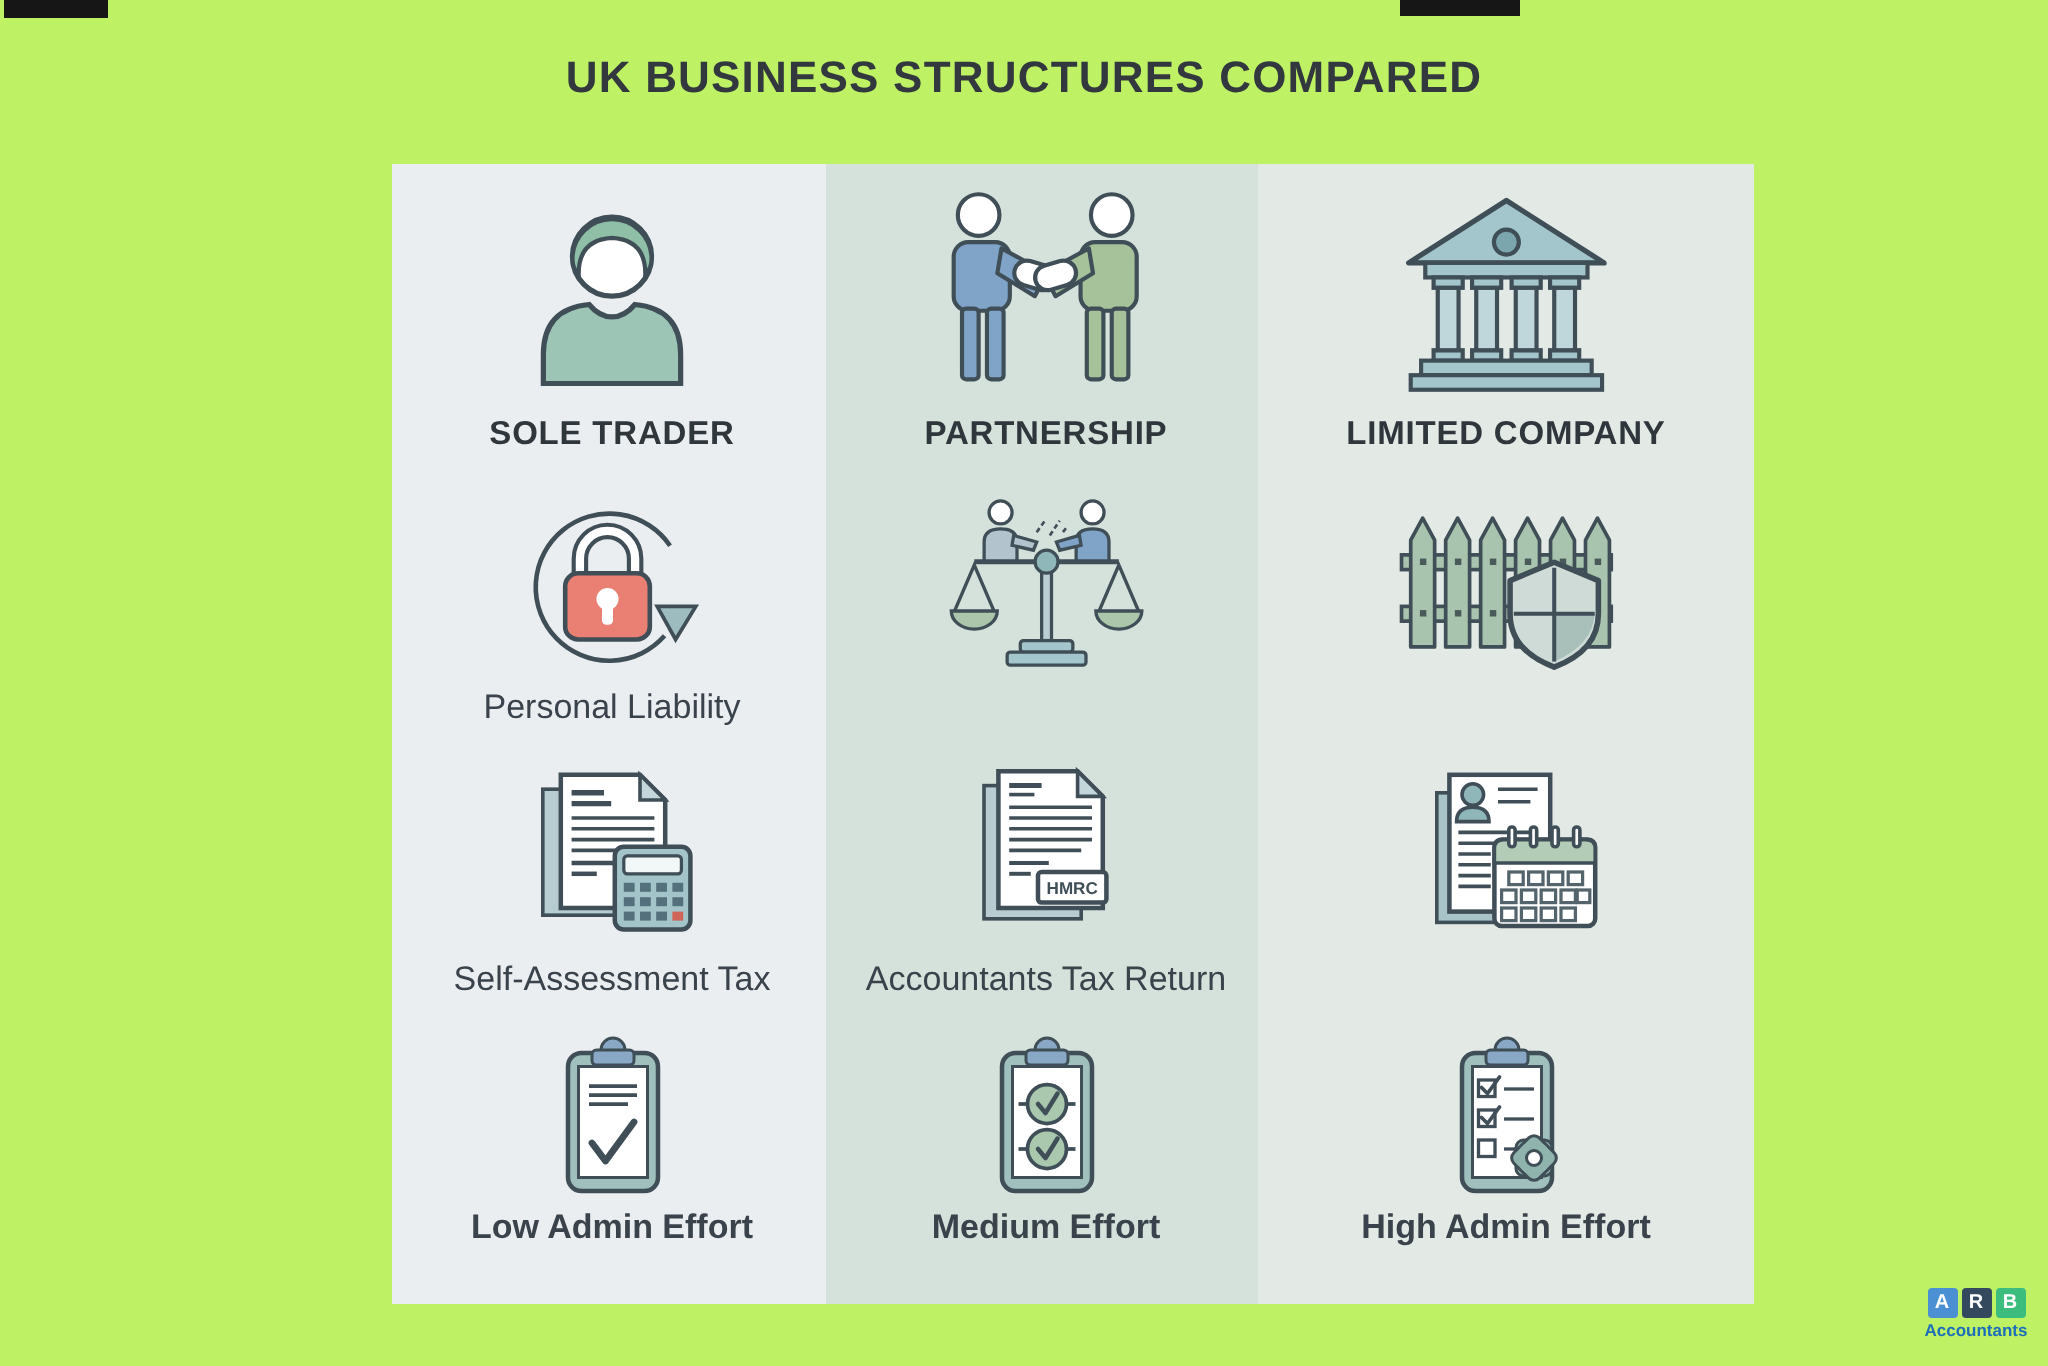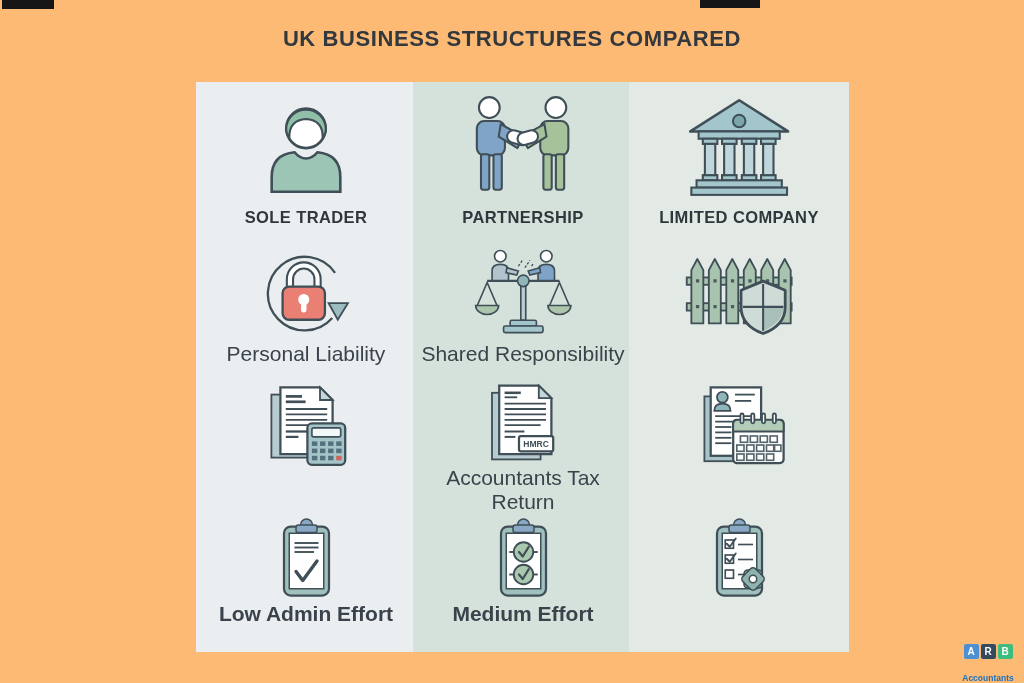--- a/index.html
+++ b/index.html
@@ -1,41 +1,41 @@
 <!DOCTYPE html>
 <html><head>
 <meta charset="utf-8">
 <style>
   html,body{margin:0;padding:0;background:#fff;}
-  .canvas{position:relative;width:1024px;height:683px;background:#fdba74;overflow:hidden;
+  .canvas{position:relative;width:1024px;height:683px;background:#bef264;overflow:hidden;
           font-family:"Liberation Sans",sans-serif;-webkit-font-smoothing:antialiased;}
   .artifact-bar{position:absolute;background:#161616;}
   .bar-left{left:2px;top:0;width:52px;height:9px;}
   .bar-right{left:700px;top:0;width:60px;height:8px;}
   .title{position:absolute;top:26px;left:0;width:100%;text-align:center;
          font-size:22px;font-weight:700;letter-spacing:.6px;color:#32383e;}
   .col{position:absolute;top:82px;width:220px;height:570px;}
-  .col-1{left:196px;} .col-2{left:413px;} .col-3{left:629px;}
+  .col-1{left:196px;} .col-2{left:413px;} .col-3{left:629px;padding-left:28px;}
   .slot{position:absolute;left:0;width:100%;display:flex;justify-content:center;align-items:center;}
   .s-hicon{top:12px;height:104px;}
   .s-hlabel{top:124px;height:22px;}
   .s-i2{top:166px;height:92px;}
   .s-l2{top:262px;height:20px;}
   .s-i3{top:300px;height:90px;}
   .s-l3{top:398px;height:20px;}
   .s-i4{top:434px;height:84px;}
   .s-l4{top:522px;height:20px;font-weight:bold;}
   .hdr-label{font-size:16.5px;font-weight:700;letter-spacing:.4px;color:#2f363c;}
-  .row-label{font-size:21px;color:#3a434b;}
+  .row-label{font-size:17px;color:#3a434b;}
   .slot svg{height:100%;width:auto;display:block;}
   .logo{position:absolute;left:956px;top:644px;width:64px;}
   .logo-tiles{display:flex;gap:2px;justify-content:center;}
   .logo-tile{width:15px;height:15px;border-radius:2px;color:#fff;font-size:10px;font-weight:700;
              line-height:15px;text-align:center;}
-  .logo-caption{margin-top:14px;text-align:center;font-size:8.5px;font-weight:700;color:#1d6fba;}
+  .logo-caption{margin-top:1px;text-align:center;font-size:8.5px;font-weight:700;color:#1d6fba;}
 </style>
 </head>
 <body>
 
 <div class="canvas">
 
   <div class="artifact-bar bar-left"></div>
   <div class="artifact-bar bar-right"></div>
 
   <div class="title">UK BUSINESS STRUCTURES COMPARED</div>
@@ -93,41 +93,44 @@
             <rect x="70" y="74" width="6" height="5"></rect>
             <rect x="79" y="74" width="6" height="5"></rect>
             <rect x="88" y="74" width="6" height="5"></rect>
           <rect x="61" y="82" width="6" height="5"></rect>
             <rect x="70" y="82" width="6" height="5"></rect>
             <rect x="79" y="82" width="6" height="5"></rect>
         </g>
         <rect x="88" y="82" width="6" height="5" fill="#cf6458"></rect>
       </svg>
     </div>
+    <div class="slot s-l3">
+        <span class="row-label">Self-Assessment Tax</span>
+      </div>
 
     <div class="slot s-i4">
       <svg viewBox="0 0 100 112">
         <rect x="20" y="14" width="60" height="92" rx="9" fill="#9fc0bd" stroke="#3f4e57" stroke-width="3"></rect>
         <rect x="27" y="23" width="46" height="74" fill="#fff" stroke="#3f4e57" stroke-width="2"></rect>
         <path d="M42,13 v-1 a8,8 0 0 1 16,0 v1" fill="#89a8c6" stroke="#3f4e57" stroke-width="2"></path>
         <rect x="36" y="12" width="28" height="10" rx="3" fill="#89a8c6" stroke="#3f4e57" stroke-width="2"></rect>
         <g stroke="#3f4e57" stroke-width="2.5">
           <line x1="34" y1="36" x2="66" y2="36"></line>
             <line x1="34" y1="42" x2="66" y2="42"></line>
             <line x1="34" y1="48" x2="60" y2="48"></line>
         </g>
         <polyline points="36,74 45,86 64,60" fill="none" stroke="#3f4e57" stroke-width="4.5" stroke-linecap="round" stroke-linejoin="round"></polyline>
       </svg>
     </div>
     <div class="slot s-l4">
         <span class="row-label">Low Admin Effort</span>
       </div>
   </div>
 
-  <div class="col col-2" style="background-color: rgb(213, 226, 219); text-align: center;">
+  <div class="col col-2" style="background-color: rgb(213, 226, 219);">
     <div class="slot s-hicon">
       <svg viewBox="0 0 130 100">
         <g stroke="#3f4e57" stroke-width="2" stroke-linejoin="round">
           <circle cx="33" cy="13" r="10" fill="#fff"></circle>
           <circle cx="97" cy="13" r="10" fill="#fff"></circle>
           <g fill="#7fa4c7">
             <rect x="21" y="26" width="27" height="33" rx="7"></rect>
             <rect x="25" y="58" width="8" height="34" rx="2"></rect>
             <rect x="37" y="58" width="8" height="34" rx="2"></rect>
             <polygon points="44,29 66,41 60,52 42,41"></polygon>
@@ -164,23 +167,20 @@
         <rect x="57" y="40" width="6" height="48" fill="#b9ced2" stroke="#3f4e57" stroke-width="2"></rect>
         <circle cx="60" cy="40" r="7" fill="#8fb7ba" stroke="#3f4e57" stroke-width="2"></circle>
         <polyline points="4,70 16,42 28,70" fill="none" stroke="#3f4e57" stroke-width="2"></polyline>
         <path d="M2,70 h28 a14,11 0 0 1 -28,0 z" fill="#abc6ab" stroke="#3f4e57" stroke-width="2"></path>
         <polyline points="92,70 104,42 116,70" fill="none" stroke="#3f4e57" stroke-width="2"></polyline>
         <path d="M90,70 h28 a14,11 0 0 1 -28,0 z" fill="#abc6ab" stroke="#3f4e57" stroke-width="2"></path>
         <rect x="44" y="88" width="32" height="7" rx="2" fill="#a3c6cc" stroke="#3f4e57" stroke-width="2"></rect>
         <rect x="36" y="95" width="48" height="8" rx="2" fill="#a3c6cc" stroke="#3f4e57" stroke-width="2"></rect>
       </svg>
     </div>
-    <div class="slot s-l2">
-        <span class="row-label">Shared Responsibility</span>
-      </div>
 
     <div class="slot s-i3">
       <svg viewBox="0 0 110 100">
         <rect x="20" y="12" width="54" height="74" fill="#b7ccd0" stroke="#3f4e57" stroke-width="2"></rect>
         <path d="M28,4 H72 L86,18 V80 H28 Z" fill="#fff" stroke="#3f4e57" stroke-width="2.5"></path>
         <path d="M72,4 V18 H86 Z" fill="#c3d7da" stroke="#3f4e57" stroke-width="2"></path>
         <g stroke="#3f4e57">
           <line x1="34" y1="12" x2="52" y2="12" stroke-width="2.8"></line>
           <line x1="34" y1="17" x2="48" y2="17" stroke-width="2"></line>
           <line x1="34" y1="24" x2="80" y2="24" stroke-width="2"></line>
@@ -349,20 +349,23 @@
         <g transform="translate(68,84)">
           <g fill="#8fb3ad" stroke="#3f4e57" stroke-width="2" stroke-linejoin="round">
             <rect x="-12" y="-12" width="24" height="24" rx="5"></rect>
             <rect x="-12" y="-12" width="24" height="24" rx="5" transform="rotate(45)"></rect>
           </g>
           <circle r="11" fill="#8fb3ad"></circle>
           <circle r="5" fill="#fff" stroke="#3f4e57" stroke-width="2"></circle>
         </g>
       </svg>
     </div>
+    <div class="slot s-l4">
+        <span class="row-label">High Admin Effort</span>
+      </div>
   </div>
 
   <div class="logo">
     <div class="logo-tiles">
       <span class="logo-tile" style="background-color: rgb(74, 144, 210);">A</span>
       <span class="logo-tile" style="background-color: rgb(52, 73, 94);">R</span>
       <span class="logo-tile" style="background-color: rgb(61, 189, 125);">B</span>
     </div>
     <div class="logo-caption">Accountants</div>
   </div>

